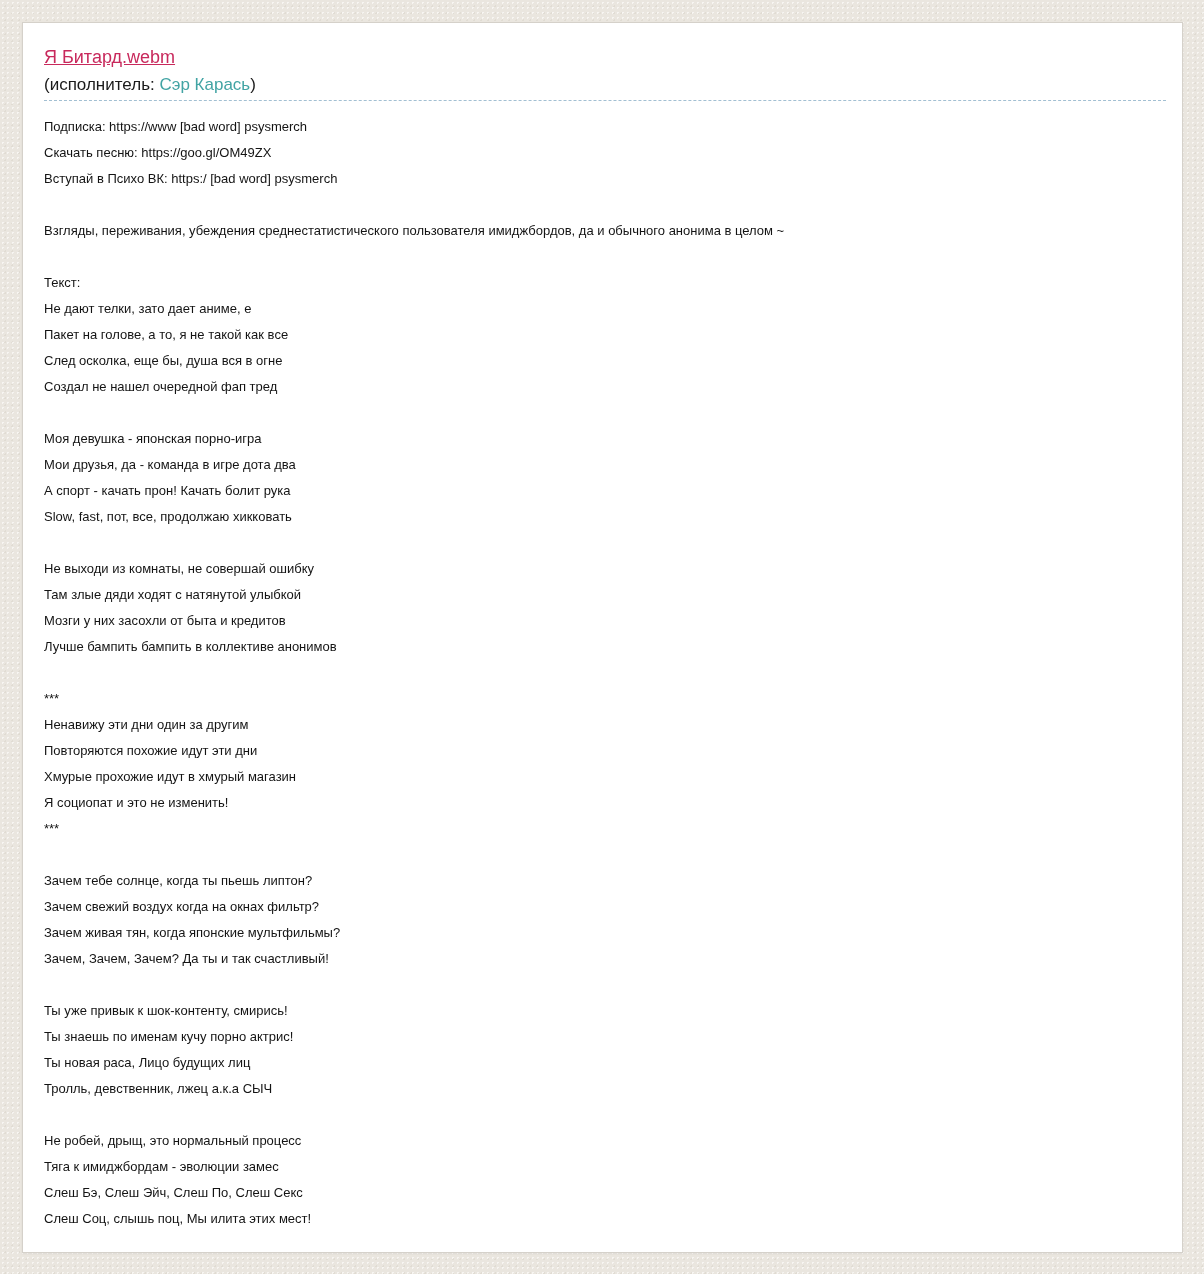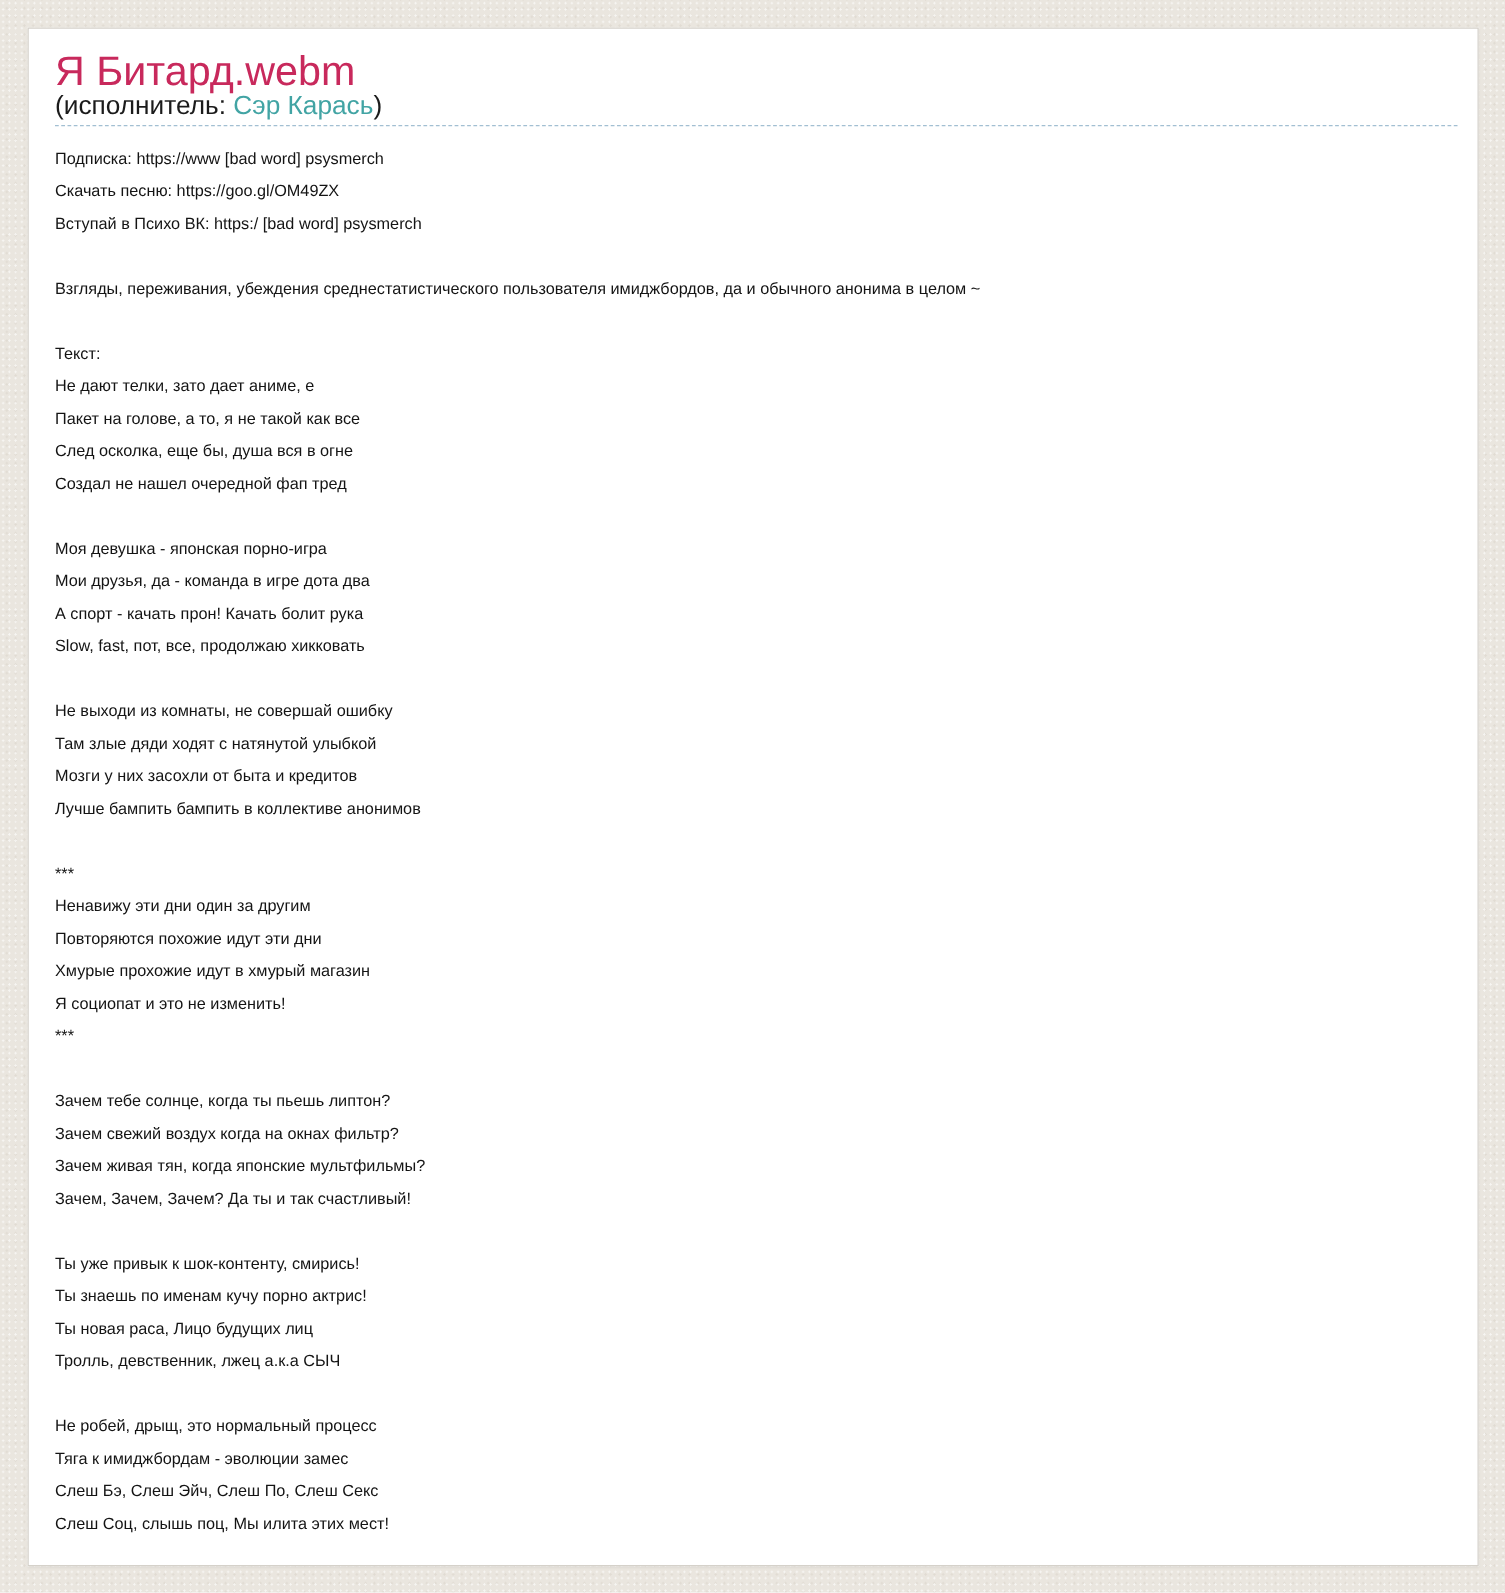--- a/index.html
+++ b/index.html
@@ -28,27 +28,28 @@
     background: #ffffff;
     border: 1px solid #d5d1ca;
     box-shadow: 0 1px 2px rgba(0,0,0,0.05);
     overflow: hidden;
   }
   .card-inner {
     padding: 12px 0 0 21px;
   }
   .song-title {
     margin: 6px 0 2px 0;
-    font-size: 33px;
+    font-size: 18px;
     font-weight: 400;
     line-height: 32px;
     color: #c8295c;
+    text-decoration: underline;
   }
   .artist-line {
-    font-size: 21px;
+    font-size: 17px;
     line-height: 20px;
     color: #1b1b1b;
     padding-bottom: 5px;
     border-bottom: 1px dashed #a2bfd2;
     margin-right: 16px;
   }
   .artist-link {
     color: #42a4a4;
     text-decoration: none;
     cursor: pointer;

